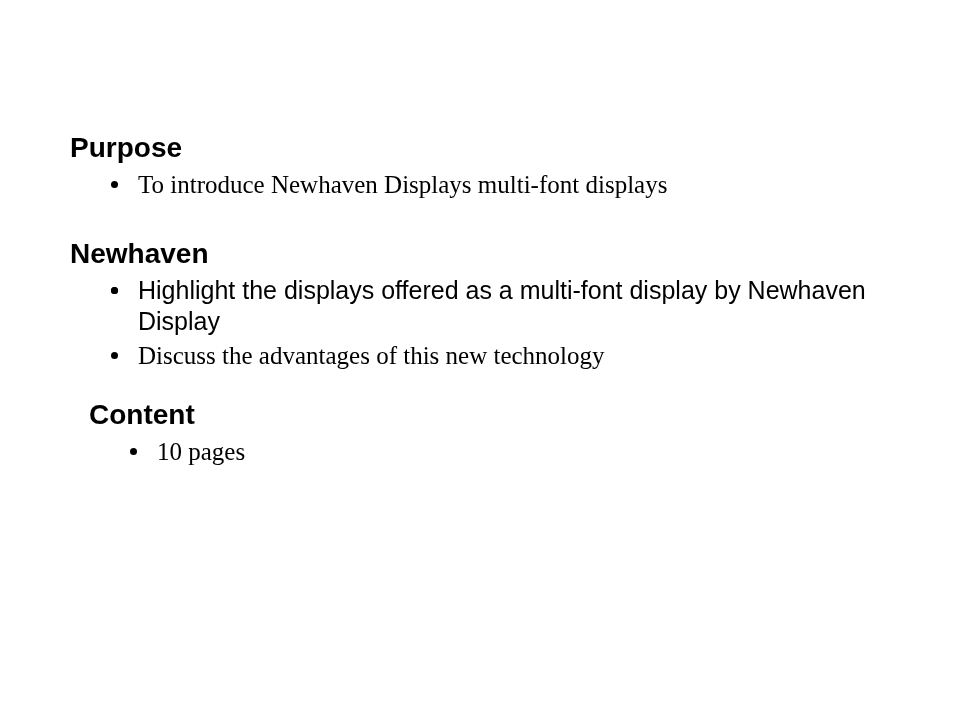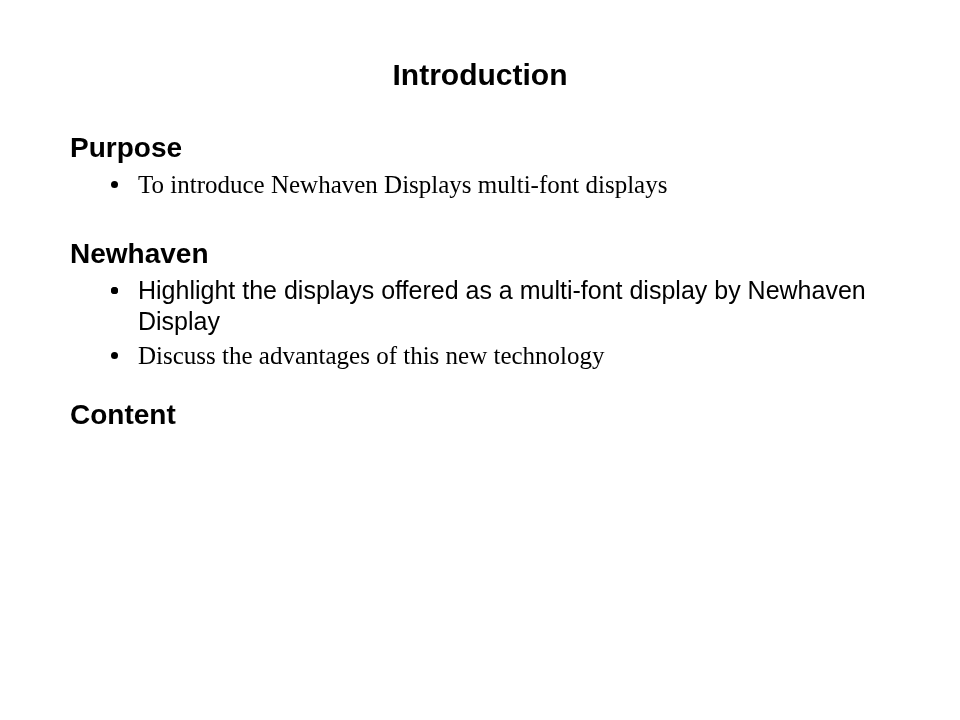--- a/index.html
+++ b/index.html
@@ -31,21 +31,21 @@
     line-height: 36px;
   }
   .sections {
     position: absolute;
     left: 70px;
     top: 131px;
     width: 808px;
   }
   .sections section { display: block; }
   .sections section:nth-of-type(2) { margin-top: 37px; }
-  .sections section:nth-of-type(3) { margin-top: 27px; }
+  .sections section:nth-of-type(3) { margin-top: 27px; margin-left: 19px; }
   .section-heading {
     margin: 0 0 4px 0;
     font-size: 28px;
     font-weight: 700;
     line-height: 34px;
   }
   .bullet-list {
     list-style: none;
     margin: 0;
     padding: 0;
@@ -66,33 +66,35 @@
     width: 7px;
     height: 7px;
     border-radius: 50%;
     background: #000000;
   }
 </style>
 </head>
 <body>
 
 <div class="slide">
-  <h1 class="slide-title">Introduction</h1>
   <div class="sections">
       <section>
         <h2 class="section-heading">Purpose</h2>
         <ul class="bullet-list">
           <li class="bullet-item"><span class="bullet-dot"></span><span>To introduce Newhaven Displays multi-font displays</span></li>
         </ul>
       </section>
       <section>
         <h2 class="section-heading">Newhaven</h2>
         <ul class="bullet-list">
           <li class="bullet-item"><span class="bullet-dot"></span></li>
           <li class="bullet-item"><span class="bullet-dot"></span><span>Highlight the displays offered as a multi-font display by Newhaven Display</span></li>
           <li class="bullet-item"><span class="bullet-dot"></span><span>Discuss the advantages of this new technology</span></li>
         </ul>
       </section>
       <section>
         <h2 class="section-heading">Content</h2>
+        <ul class="bullet-list">
+          <li class="bullet-item"><span class="bullet-dot"></span><span>10 pages</span></li>
+        </ul>
       </section>
     </div>
 </div>
 
 </body></html>

